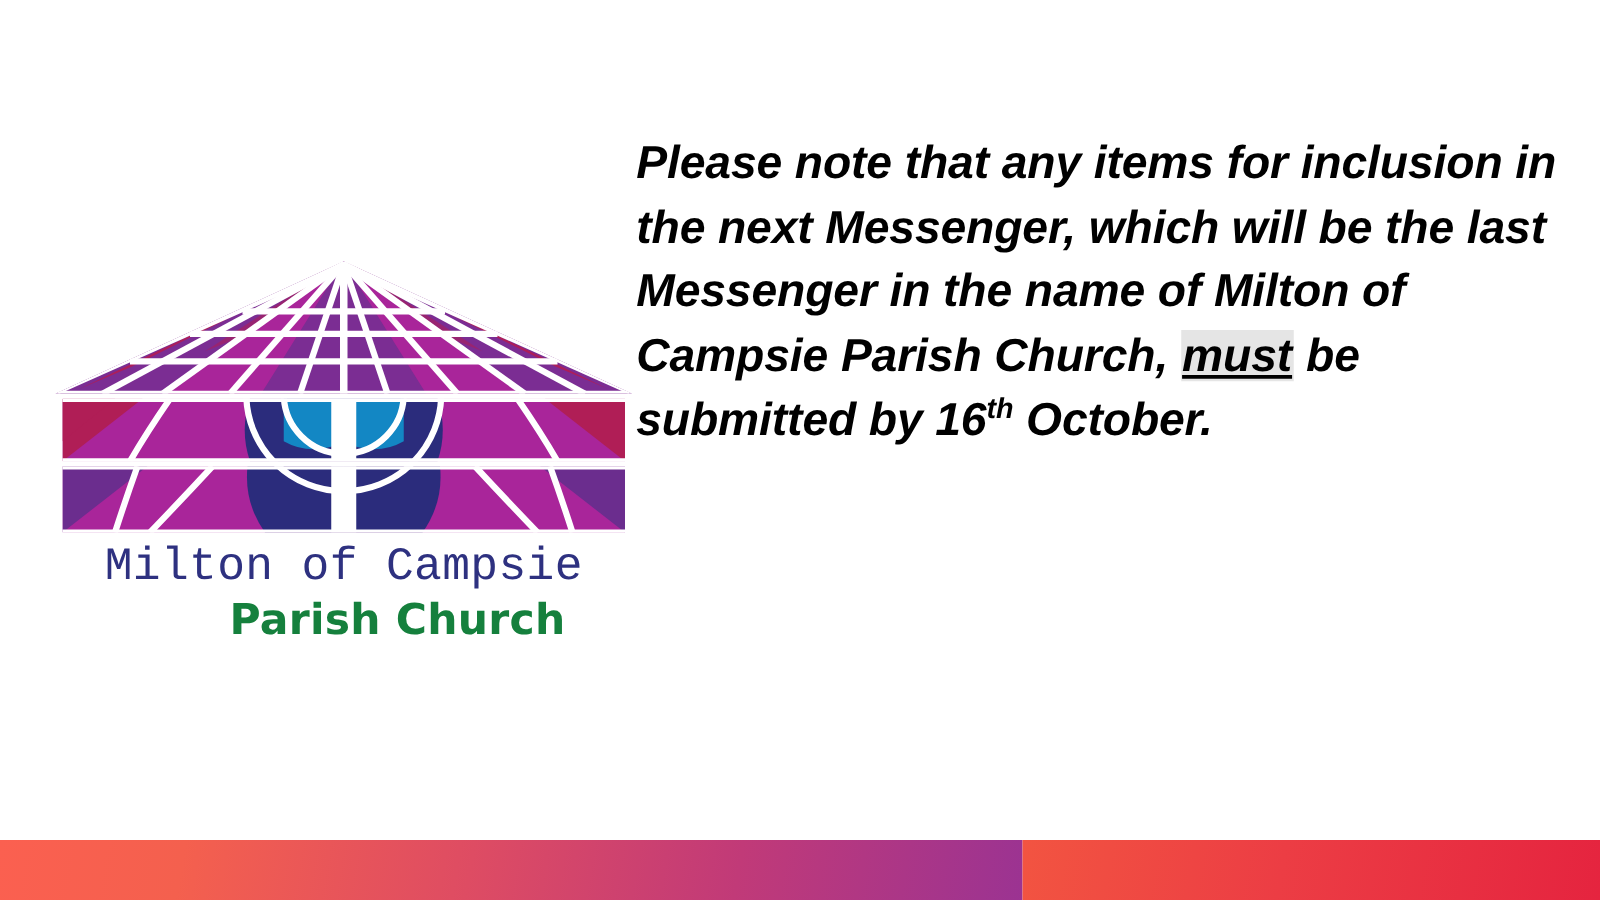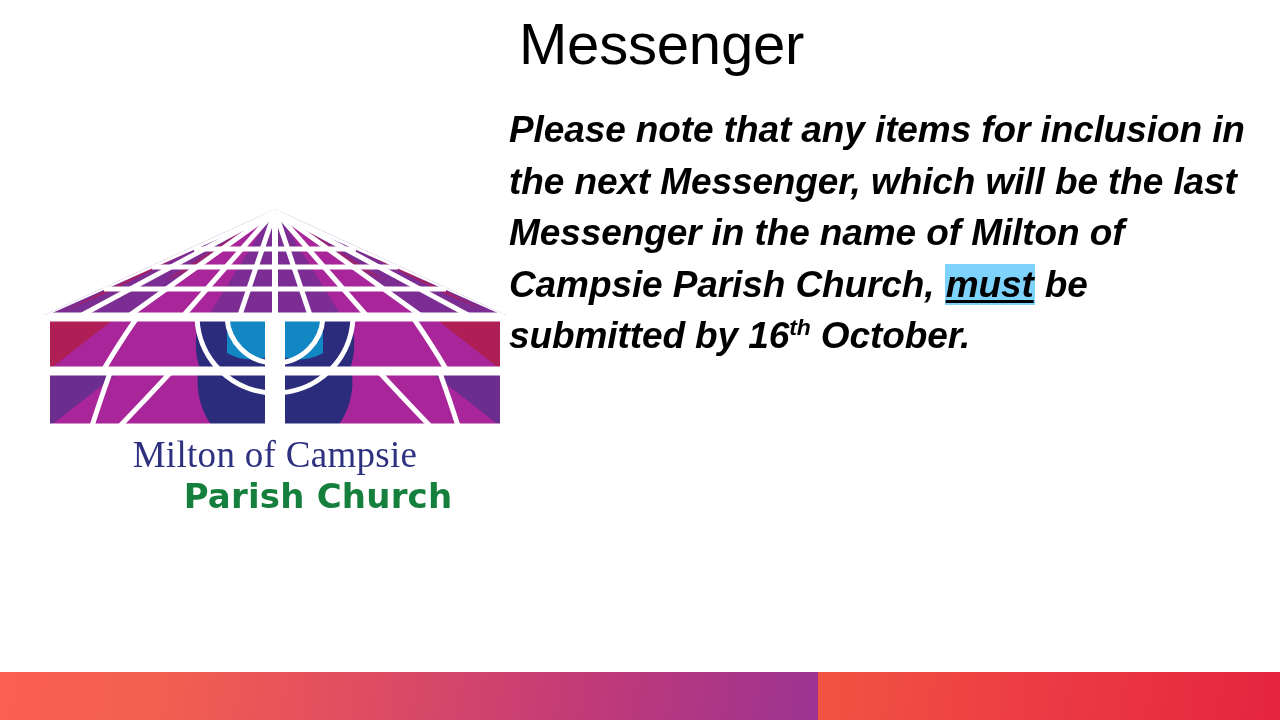--- a/index.html
+++ b/index.html
@@ -47,21 +47,21 @@
     display: block;
     width: 462px;
     height: 227px;
   }
   #logo-wordmark {
     margin-top: 6px;
     text-align: center;
     line-height: 1;
   }
   #logo-line-1 {
-    font-family: Liberation Serif, serif;
+    font-family: Liberation Mono, monospace;
     font-size: 37px;
     font-weight: 400;
     color: #2E3180;
     letter-spacing: 0.3px;
     display: block;
   }
   #logo-line-2 {
     font-family: "DejaVu Sans", sans-serif;
     font-size: 34px;
     font-weight: 700;
@@ -89,21 +89,21 @@
     font-stretch: condensed;
     letter-spacing: -0.1px;
   }
   #para-2 {
     margin-top: 14px;
   }
   .must {
     text-decoration: underline;
     text-decoration-thickness: 3px;
     text-underline-offset: 3px;
-    background: #7dd3fc;
+    background: #e5e5e5;
     padding: 0 1px;
   }
   .sup {
     font-size: 0.62em;
     vertical-align: super;
     line-height: 0;
   }
   #email-link {
     color: #5C1F4E;
     text-decoration: underline;
@@ -132,21 +132,20 @@
     flex: 1;
     height: 100%;
     background: linear-gradient(100deg, #F25441 0%, #EC3D44 45%, #E5243F 100%);
   }
 </style>
 </head>
 <body>
 
 <div id="slide">
 
-  <div id="title">Messenger</div>
 
   <div id="logo-block">
 
     <svg id="logo-mark" viewBox="0 0 462 227" xmlns="http://www.w3.org/2000/svg">
       <defs>
 
         <clipPath id="roofClip">
           <polygon points="231,6 462,112 462,112 0,112 0,112"></polygon>
         </clipPath>
 

